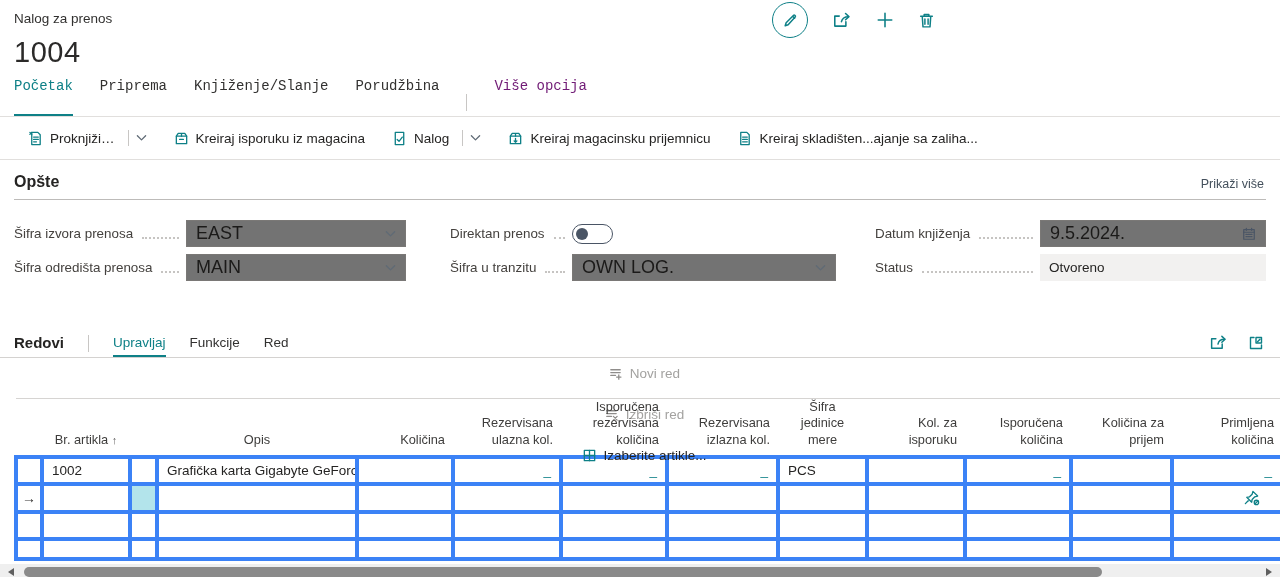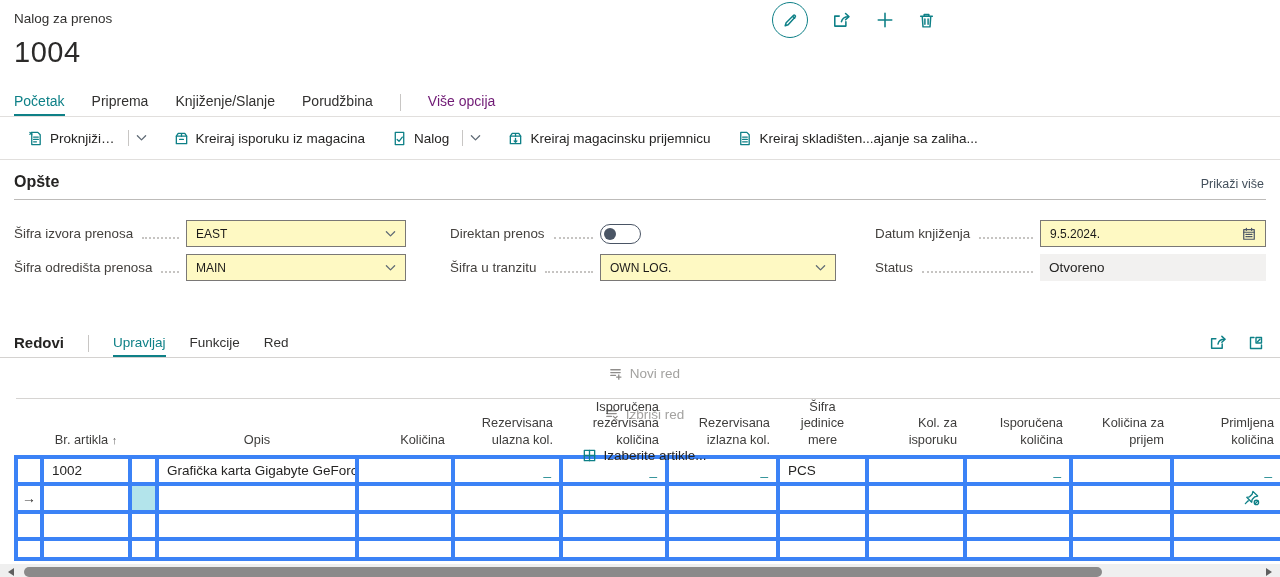--- a/index.html
+++ b/index.html
@@ -12,21 +12,21 @@
   .caption { position:absolute; left:14px; top:11px; font-size:13.5px; color:#323130; }
   .doc-title { position:absolute; left:14px; top:36px; font-size:29px; font-weight:400; color:#2b2a29; letter-spacing:.5px; }
   .cmds { position:absolute; left:772px; top:2px; display:flex; align-items:center; gap:24px; }
   .cmd { display:flex; align-items:center; justify-content:center; cursor:pointer; }
   .pencil-circle { width:36px; height:36px; border:1.6px solid #0e8087; border-radius:50%; }
   .icon-svg { stroke:#0e8087; fill:none; stroke-width:1.4; stroke-linecap:round; stroke-linejoin:round; }
   .icon-gray { stroke:#8f8d8b; }
 
   
   .tabs { display:flex; align-items:flex-end; gap:27px; padding-left:14px; height:27px; border-bottom:1px solid #e1dfdd; }
-  .tab { font-size:14px; color:#323130; padding-bottom:5px; border-bottom:2px solid transparent; cursor:pointer; white-space:nowrap; }
+  .tab { font-size:14px; color:#323130; padding-bottom:20px; border-bottom:2px solid transparent; cursor:pointer; white-space:nowrap;font-family:Liberation Mono, monospace; }
   .tab.active { color:#0e8087; border-bottom-color:#0e8087; }
   .tab.more { color:#701a75; }
   .vdiv { width:1px; height:17px; background:#c8c6c4; align-self:center; margin-bottom:2px; }
 
   
   .ribbon { display:flex; align-items:center; gap:27px; padding-left:28px; height:43px; border-bottom:1px solid #e1dfdd; }
   .rbtn { display:flex; align-items:center; gap:7px; font-size:13.5px; color:#252423; cursor:pointer; white-space:nowrap; }
   .rbtn .split { width:1px; height:16px; background:#c8c6c4; margin-left:6px; }
 
   
@@ -37,22 +37,22 @@
   .sec-divider { border-top:1px solid #bdbbb9; margin:0 14px 0 14px; }
   .fgrid { position:relative; height:112px; }
   .fc { position:absolute; top:20px; }
   .fc1 { left:14px;  width:392px; }
   .fc2 { left:450px; width:386px; }
   .fc3 { left:875px; width:391px; }
   .frow { display:flex; align-items:center; height:27px; margin-bottom:7px; }
   .flabel { font-size:13.4px; color:#44413e; white-space:nowrap; }
   .fleader { flex:1; margin:0 7px 0 9px; border-bottom:2px dotted #c6c4c2; height:0; transform:translateY(4px); min-width:8px; }
   .fctrl { flex:0 0 auto; }
-  .fc1 .fctrl { width:220px; } .fc2 .fctrl { width:236px; } .fc3 .fctrl { width:226px; }
-  .combo { height:27px; border:1px solid #7a7876; display:flex; align-items:center; justify-content:space-between; padding:0 9px; font-size:12px; color:#1b1a19; cursor:pointer; background:#fef9c3; }
+  .fc1 .fctrl { width:220px; } .fc2 .fctrl { width:264px; } .fc3 .fctrl { width:226px; }
+  .combo { height:27px; border:1px solid #7a7876; display:flex; align-items:center; justify-content:space-between; padding:0 9px; font-size:18px; color:#1b1a19; cursor:pointer; background:#737373; }
   .combo .chev { stroke:#5f6a75; }
   .ro { height:27px; background:#f2f1f0; display:flex; align-items:center; padding:12px 9px; font-size:13.5px; color:#252423; }
   .toggle-wrap { display:flex; align-items:center; height:27px; }
   .toggle { width:41px; height:20px; border:1px solid #4a5565; border-radius:10px; position:relative; cursor:pointer; background:#fff; }
   .knob { position:absolute; left:3px; top:3px; width:12px; height:12px; border-radius:50%; background:#4a5565; }
 
   
   .lines { padding-top:22px; }
   .lines-head { display:flex; align-items:flex-end; gap:24px; padding:0 16px 0 14px; border-bottom:1px solid #d4d2d0; height:27px; }
   .lines-title { font-size:15px; font-weight:700; color:#252423; padding-bottom:6px; }

